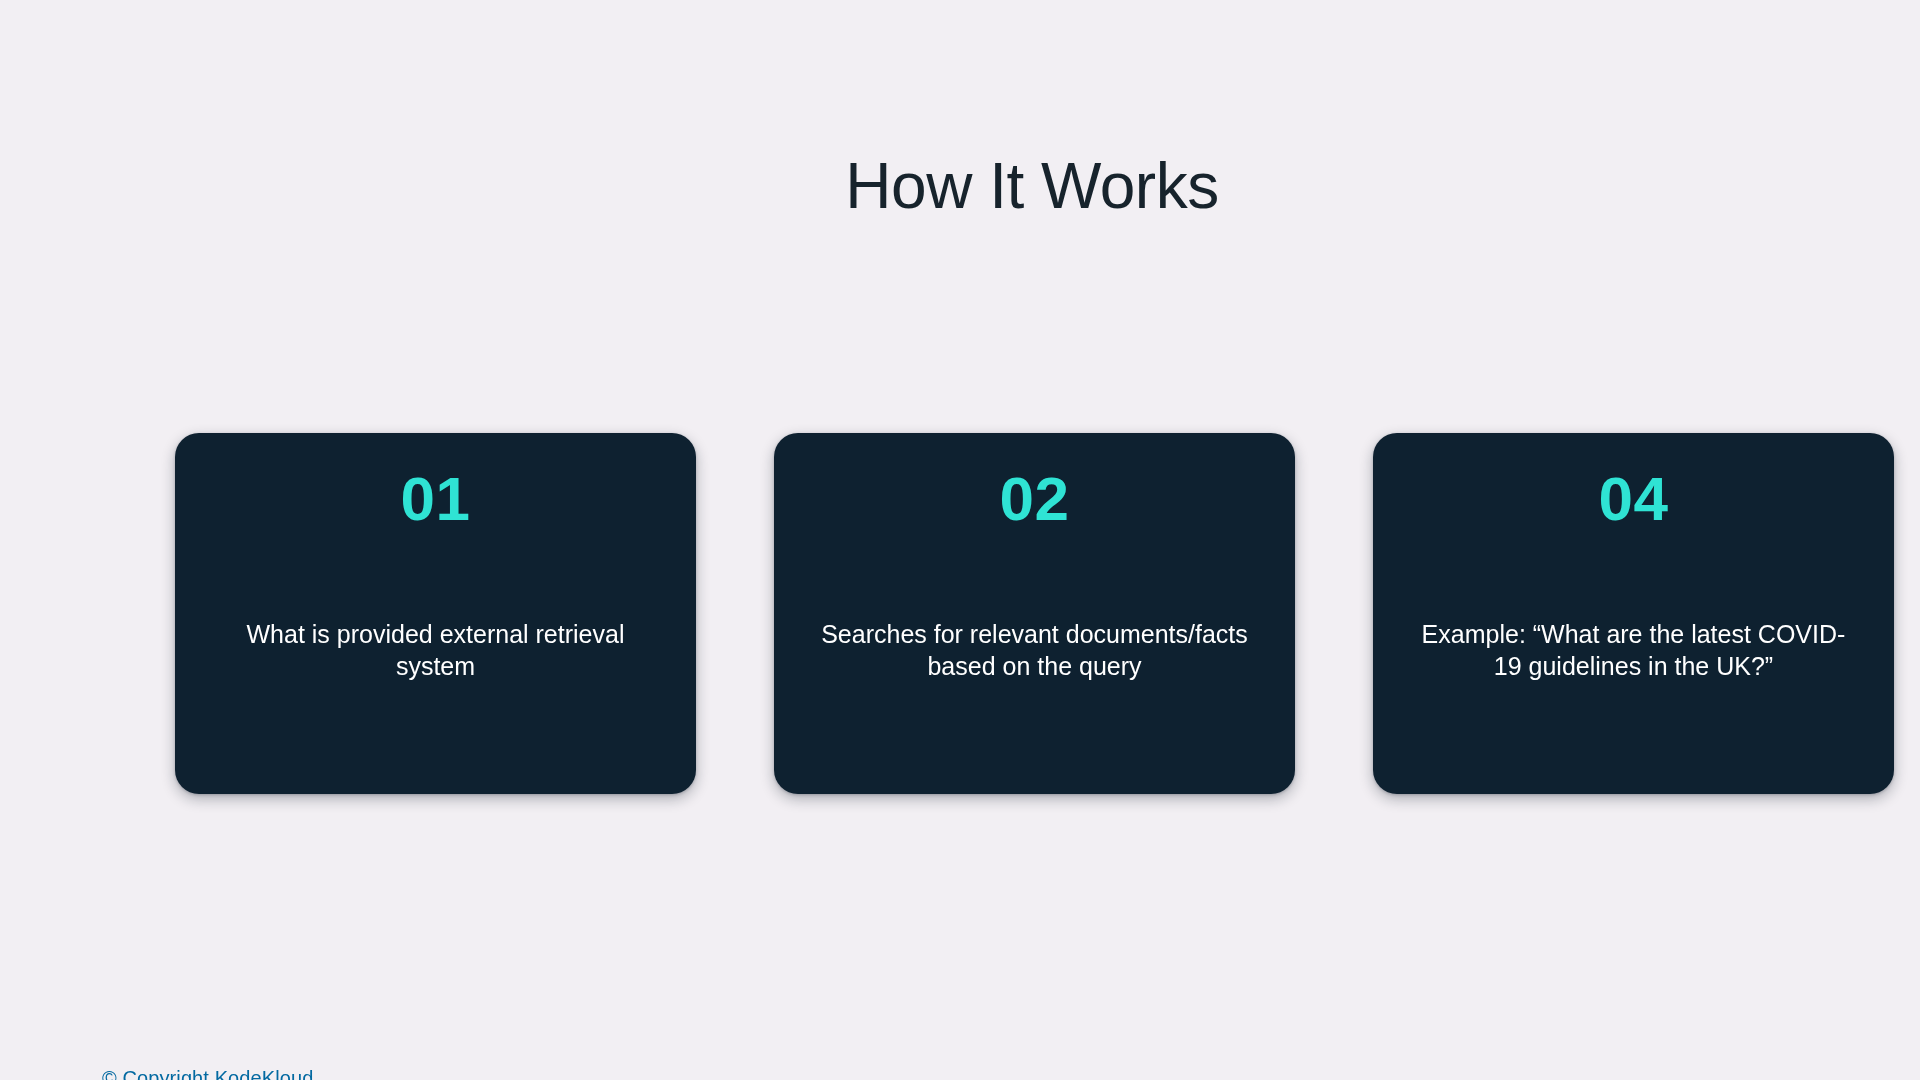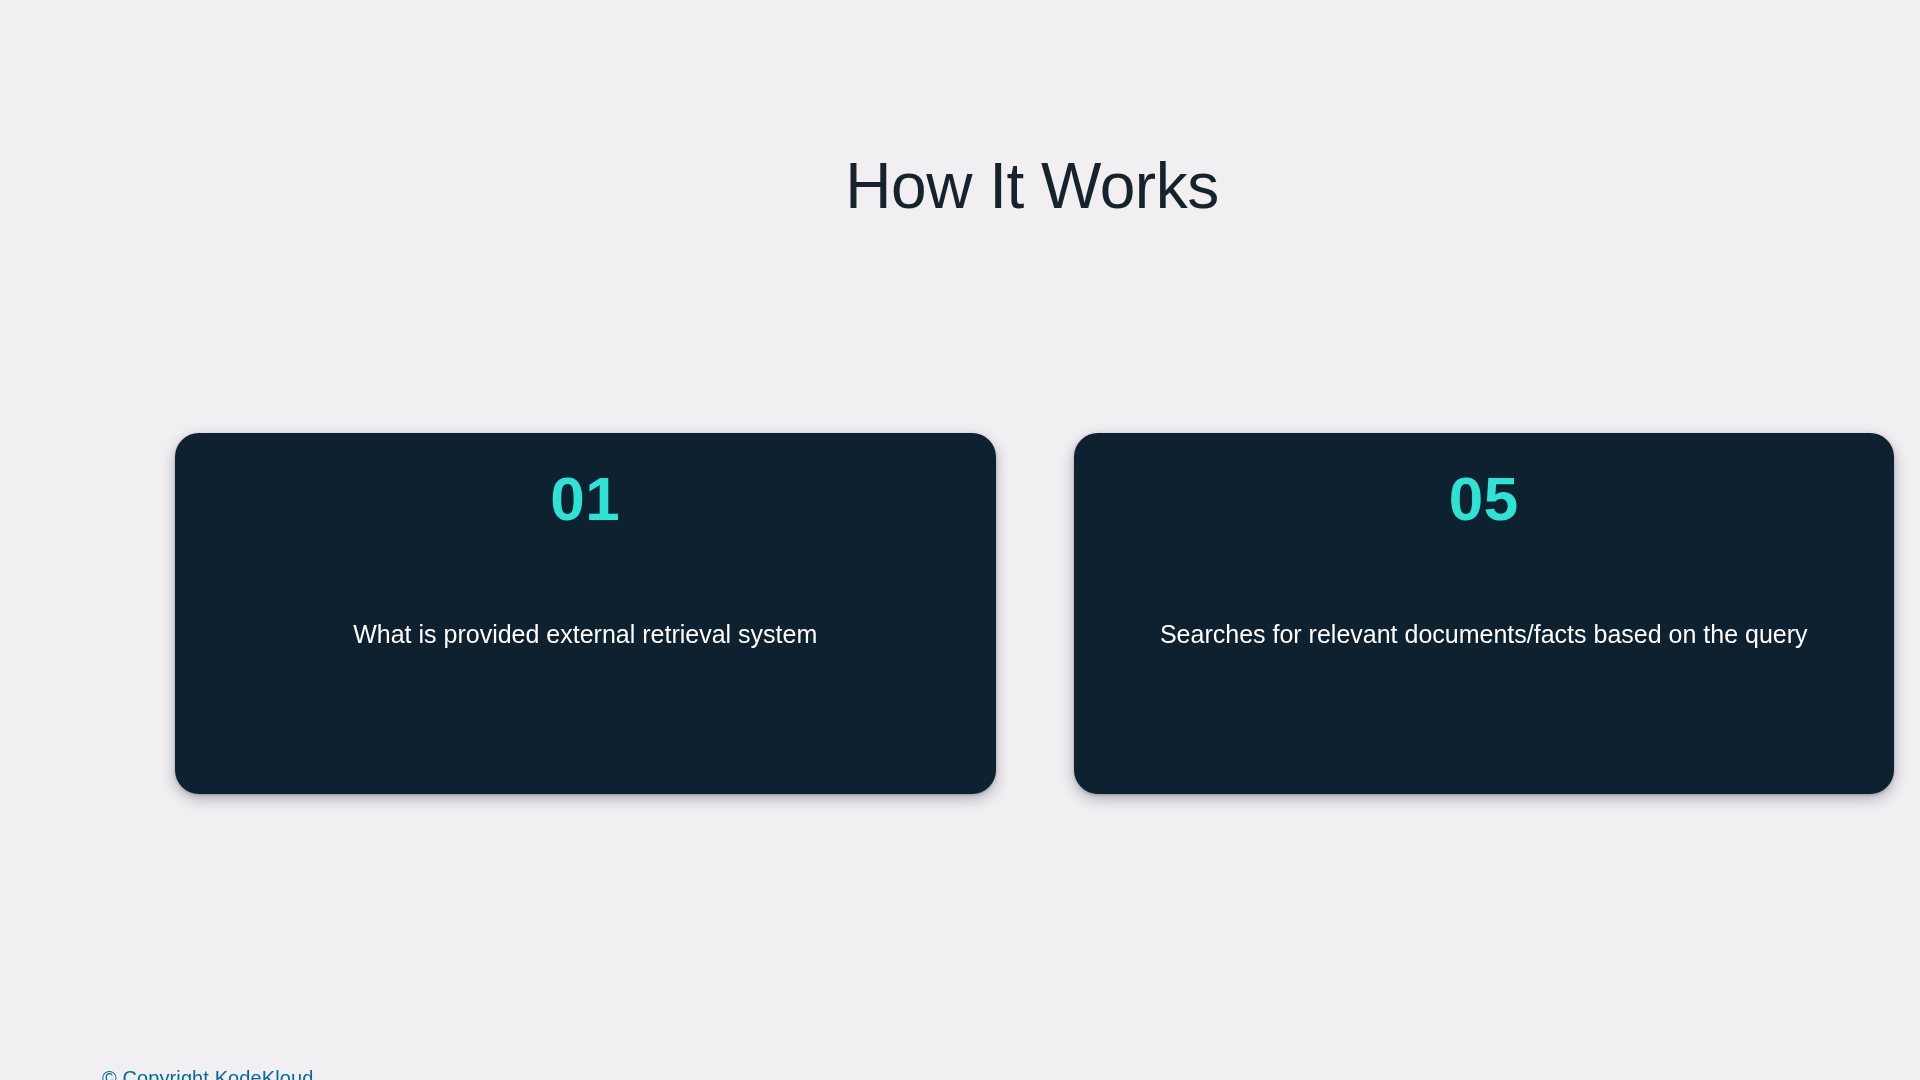--- a/index.html
+++ b/index.html
@@ -105,23 +105,27 @@
   <div class="slide-title">How It Works</div>
 
   <div class="cards-row">
 
     <div class="step-card">
       <div class="step-number">01</div>
       <div class="step-text">What is provided external retrieval system</div>
     </div>
 
     <div class="step-card">
-      <div class="step-number">05</div>
+      <div class="step-number">02</div>
       <div class="step-text">Searches for relevant documents/facts based on the query</div>
     </div>
 
 
+    <div class="step-card">
+      <div class="step-number">04</div>
+      <div class="step-text">Example: “What are the latest COVID-19 guidelines in the UK?”</div>
+    </div>
 
   </div>
 
   <div class="footer-copyright">© Copyright KodeKloud</div>
 
 </div>
 
 </body></html>

